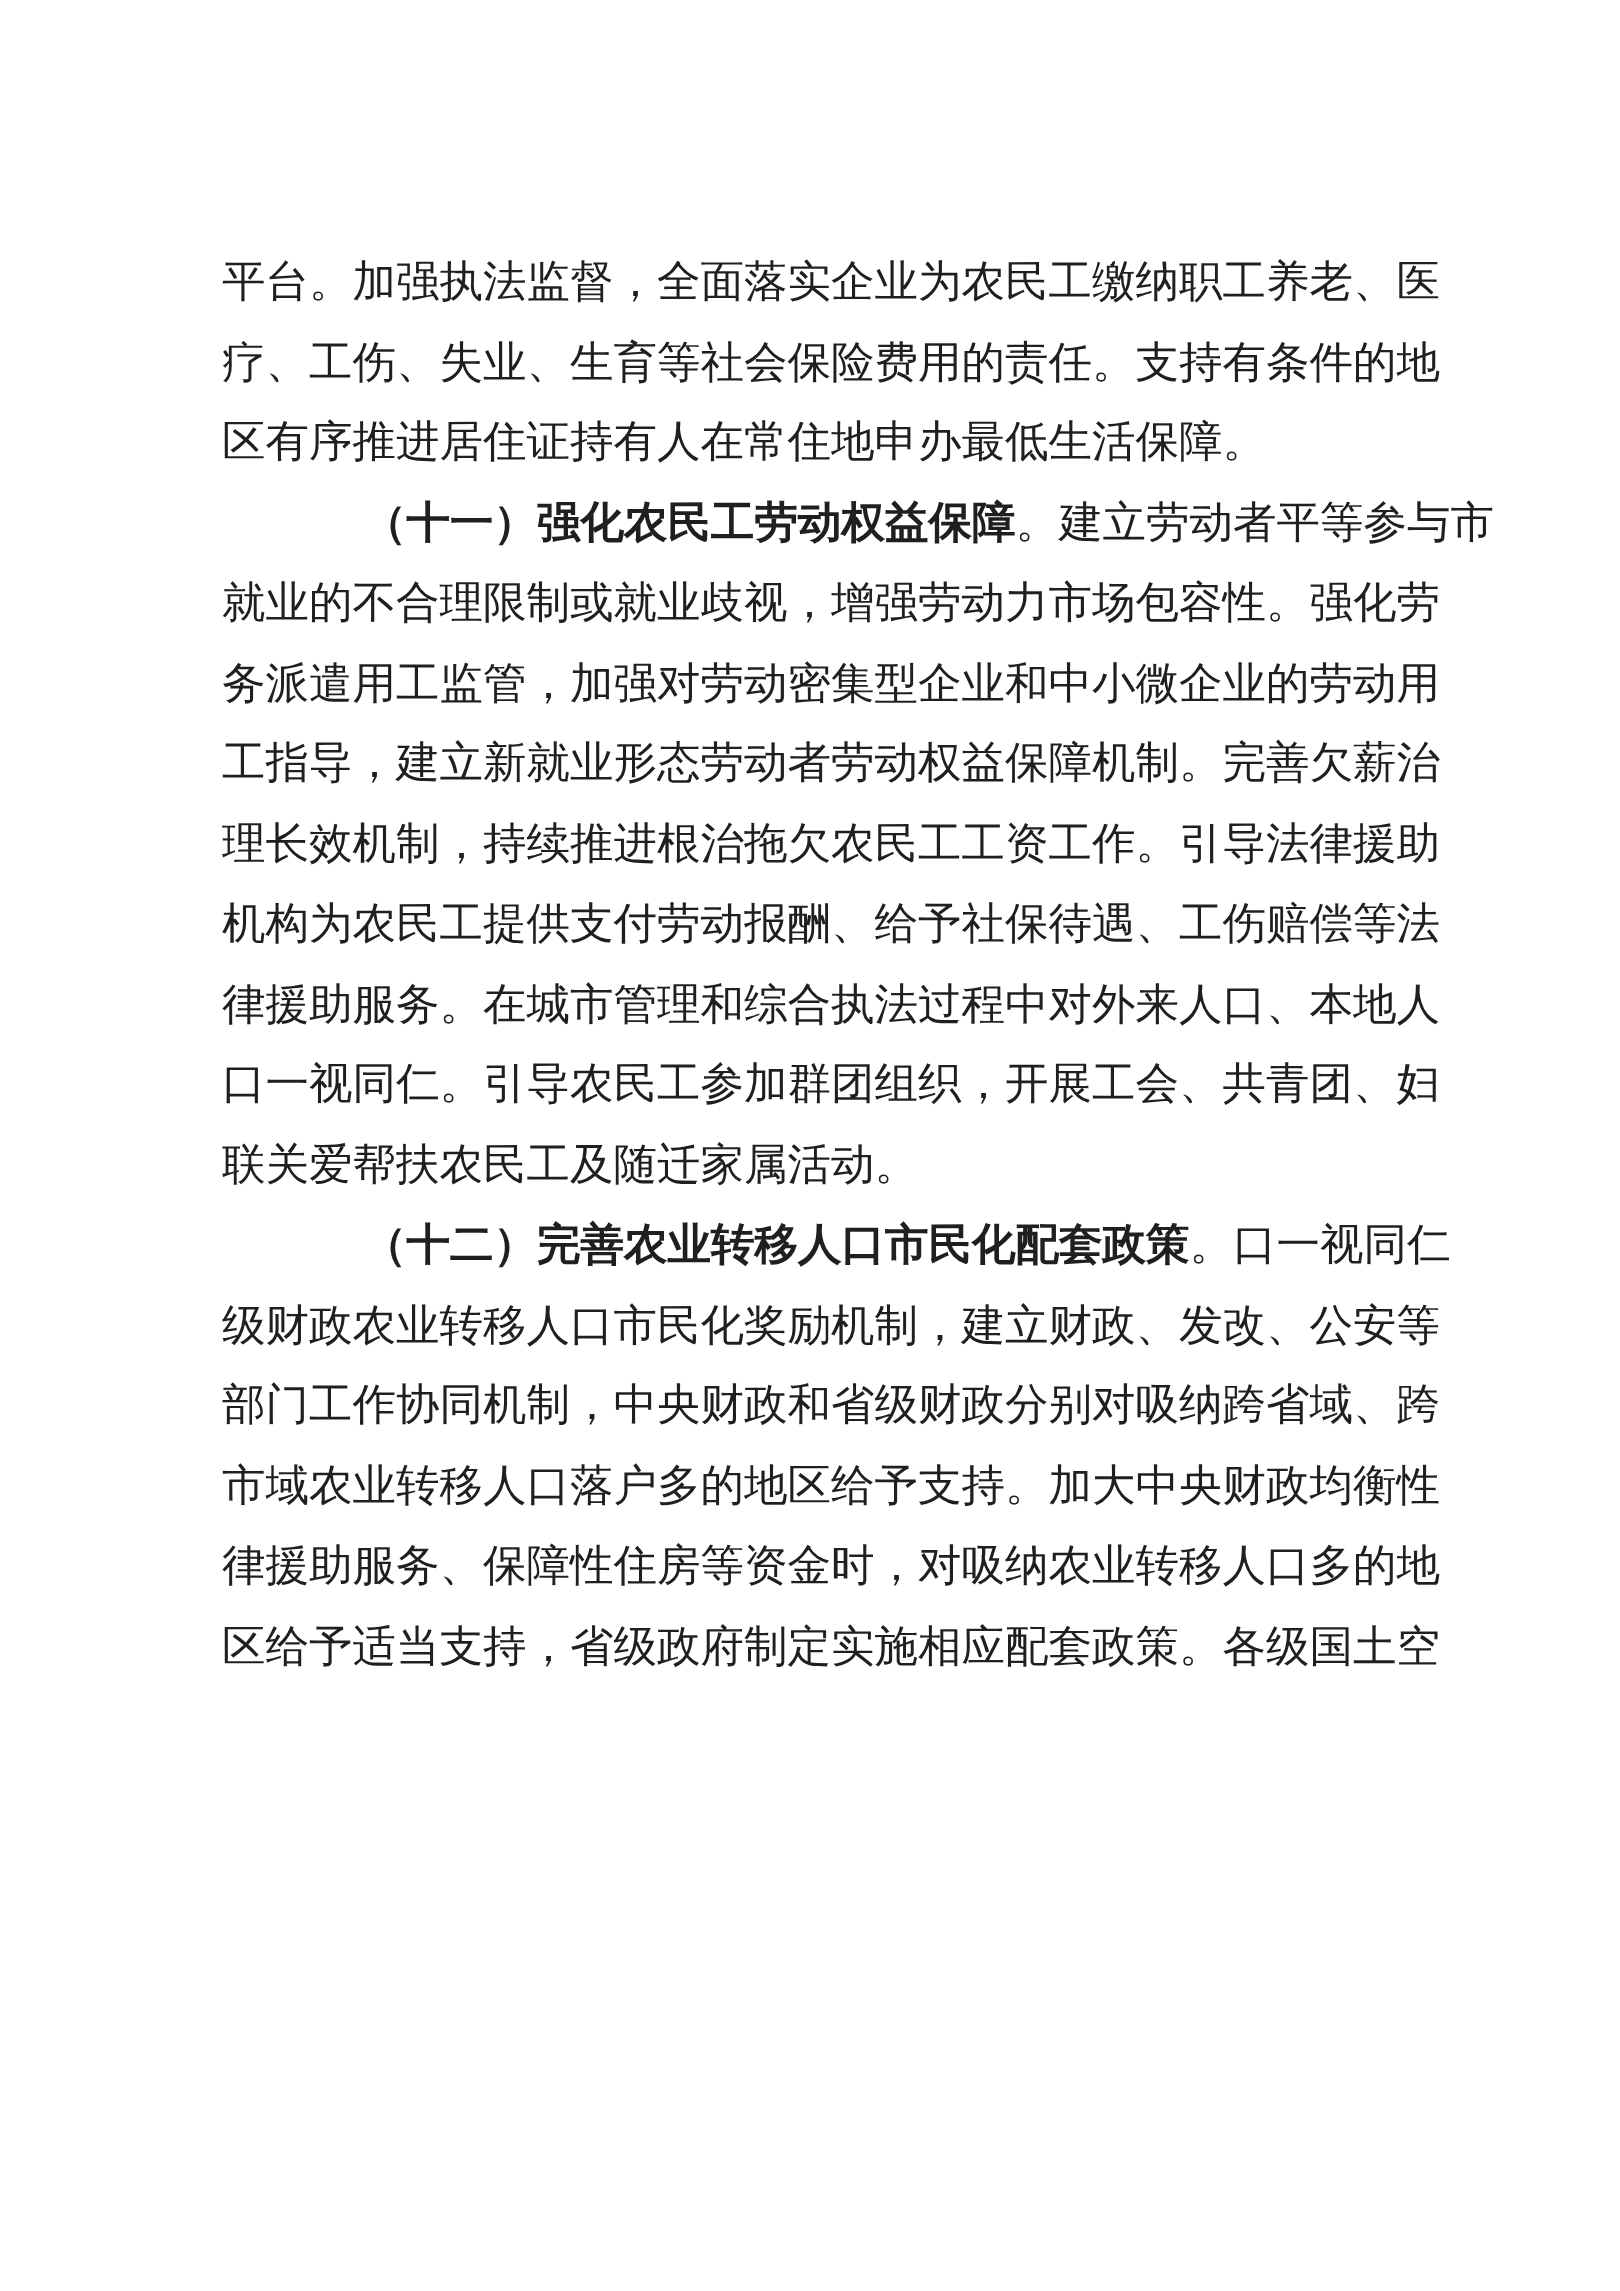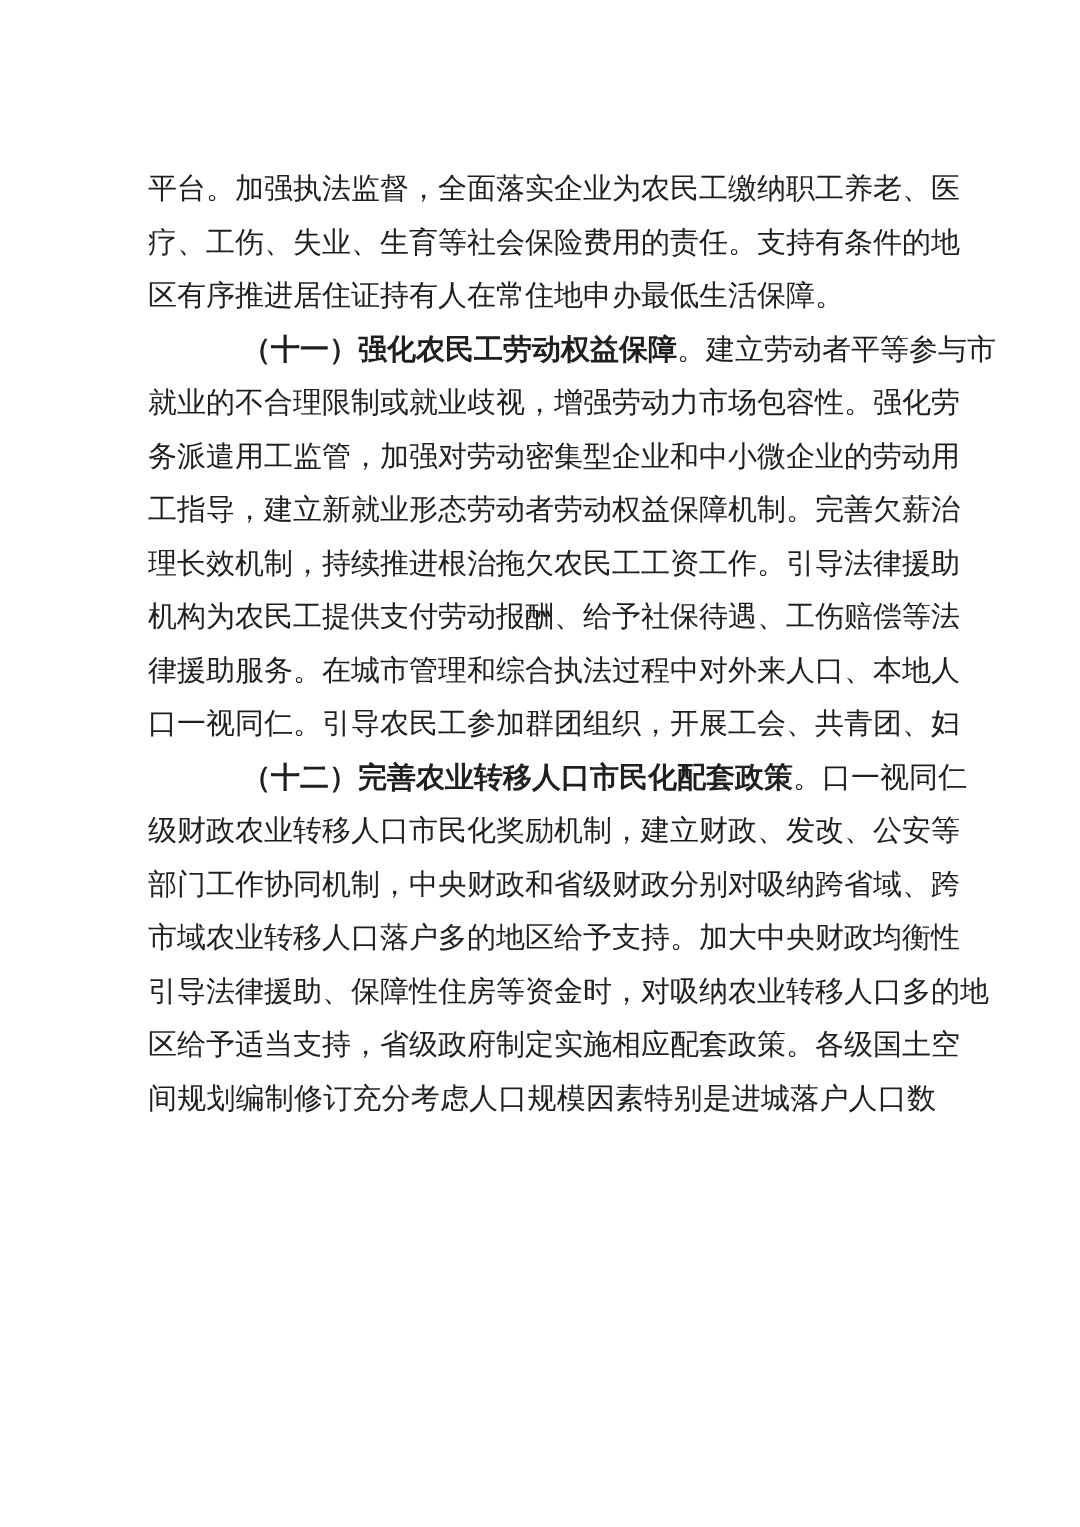--- a/index.html
+++ b/index.html
@@ -64,24 +64,24 @@
       <div class="line"><span class="run">疗、工伤、失业、生育等社会保险费用的责任。支持有条件的地</span></div>
       <div class="line end"><span class="run">区有序推进居住证持有人在常住地申办最低生活保障。</span></div>
       <div class="line indent"><span class="run bold">（十一）强化农民工劳动权益保障</span><span class="run">。建立劳动者平等参与市</span></div>
       <div class="line"><span class="run">就业的不合理限制或就业歧视，增强劳动力市场包容性。强化劳</span></div>
       <div class="line"><span class="run">务派遣用工监管，加强对劳动密集型企业和中小微企业的劳动用</span></div>
       <div class="line"><span class="run">工指导，建立新就业形态劳动者劳动权益保障机制。完善欠薪治</span></div>
       <div class="line"><span class="run">理长效机制，持续推进根治拖欠农民工工资工作。引导法律援助</span></div>
       <div class="line"><span class="run">机构为农民工提供支付劳动报酬、给予社保待遇、工伤赔偿等法</span></div>
       <div class="line"><span class="run">律援助服务。在城市管理和综合执法过程中对外来人口、本地人</span></div>
       <div class="line"><span class="run">口一视同仁。引导农民工参加群团组织，开展工会、共青团、妇</span></div>
+      <div class="line end"><span class="run">联关爱帮扶农民工及随迁家属活动。</span></div>
       <div class="line indent"><span class="run bold">（十二）完善农业转移人口市民化配套政策</span><span class="run">。口一视同仁</span></div>
       <div class="line"><span class="run">级财政农业转移人口市民化奖励机制，建立财政、发改、公安等</span></div>
       <div class="line"><span class="run">部门工作协同机制，中央财政和省级财政分别对吸纳跨省域、跨</span></div>
       <div class="line"><span class="run">市域农业转移人口落户多的地区给予支持。加大中央财政均衡性</span></div>
-      <div class="line"><span class="run">引导法律援助、保障性住房等资金时，对吸纳农业转移人口多的地</span></div>
+      <div class="line"><span class="run">律援助服务、保障性住房等资金时，对吸纳农业转移人口多的地</span></div>
       <div class="line"><span class="run">区给予适当支持，省级政府制定实施相应配套政策。各级国土空</span></div>
-      <div class="line"><span class="run">间规划编制修订充分考虑人口规模因素特别是进城落户人口数</span></div>
     </main>
   <div class="footer">
     <span>— 7 —</span>
   </div>
 </div>
 
 </body></html>

